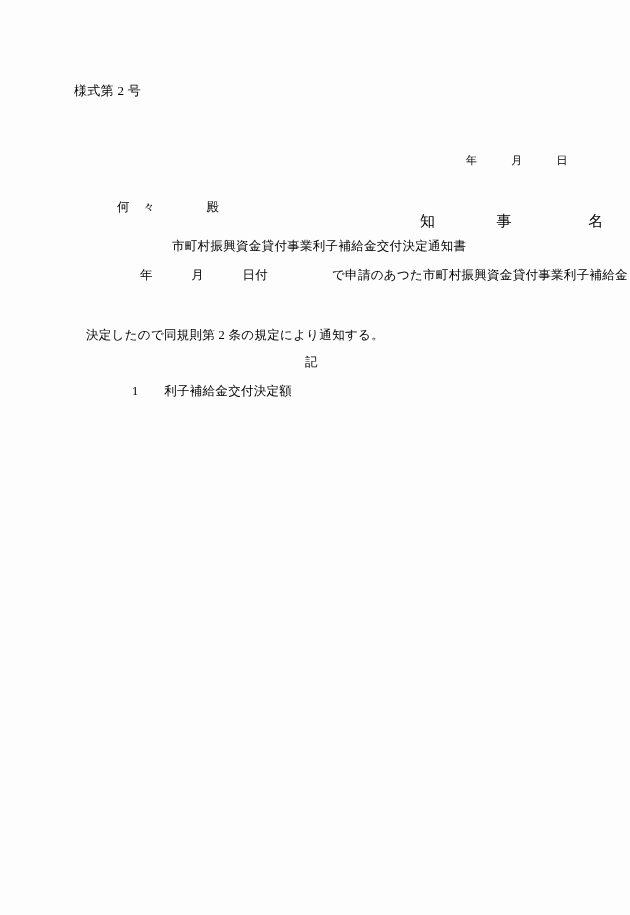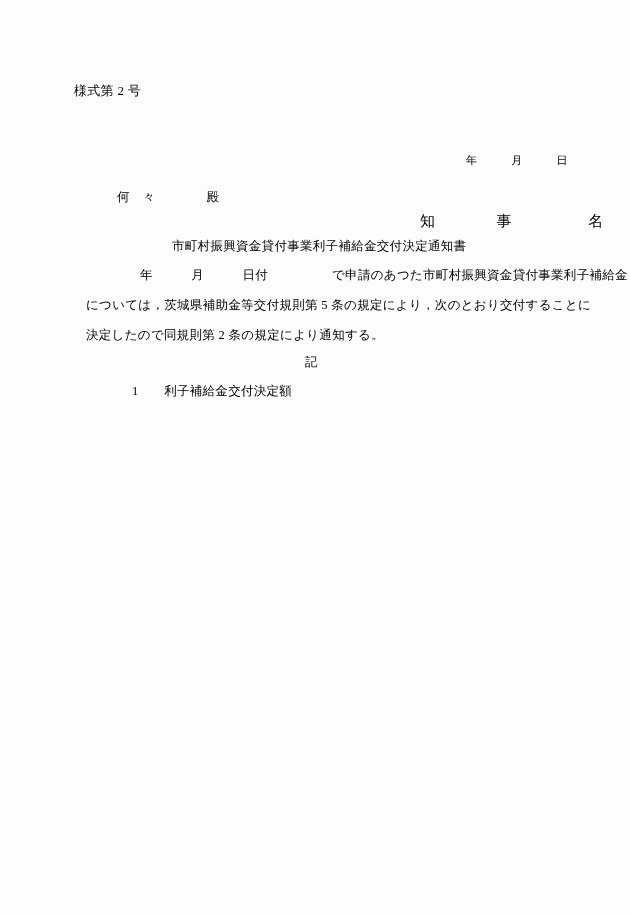--- a/index.html
+++ b/index.html
@@ -45,21 +45,21 @@
   }
 
   .doc-date {
     left: 466px;
     top: 154px;
     font-size: 11px;
   }
 
   .addressee {
     left: 117px;
-    top: 190px;
+    top: 200px;
     font-size: 12.5px;
   }
 
   .issuer {
     left: 420px;
     top: 212px;
     font-size: 15px;
   }
 
   .doc-title {
@@ -110,21 +110,20 @@
   <div class="line doc-date">年　　　月　　　日</div>
 
   <div class="line addressee">何　々　　　　殿</div>
 
   <div class="line issuer">知　　　　事　　　　　名</div>
 
   <div class="line doc-title">市町村振興資金貸付事業利子補給金交付決定通知書</div>
 
   <div class="line body-l1">年　　　月　　　日付　　　　　で申請のあつた市町村振興資金貸付事業利子補給金</div>
 
-  <div class="line body-l2">については，茨城県補助金等交付規則第 5 条の規定により，次のとおり交付することに</div>
 
   <div class="line body-l3">決定したので同規則第 2 条の規定により通知する。</div>
 
   <div class="line ki-mark">記</div>
 
   <div class="line item-1">1　　利子補給金交付決定額</div>
 
 </div>
 
 </body></html>

